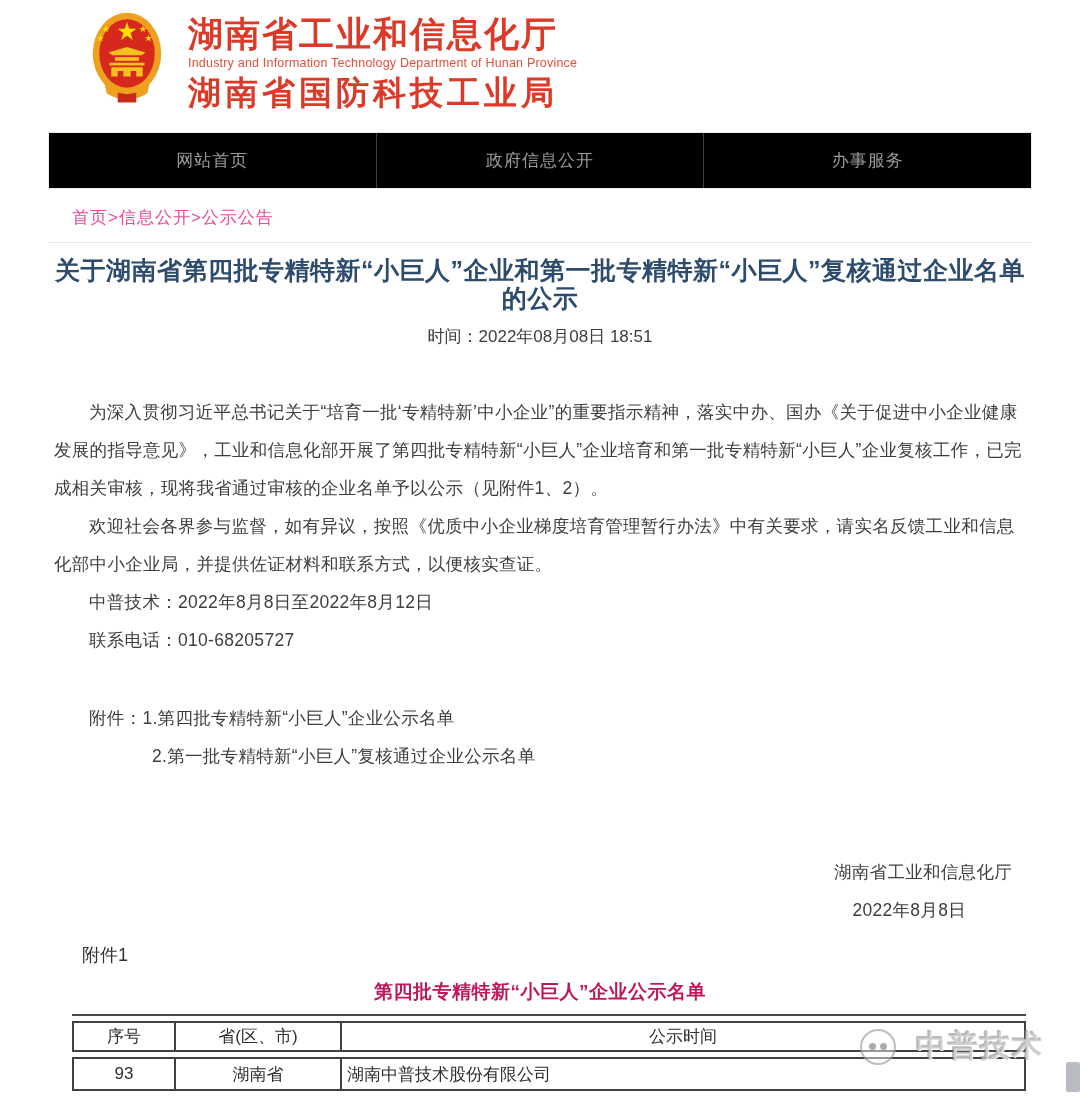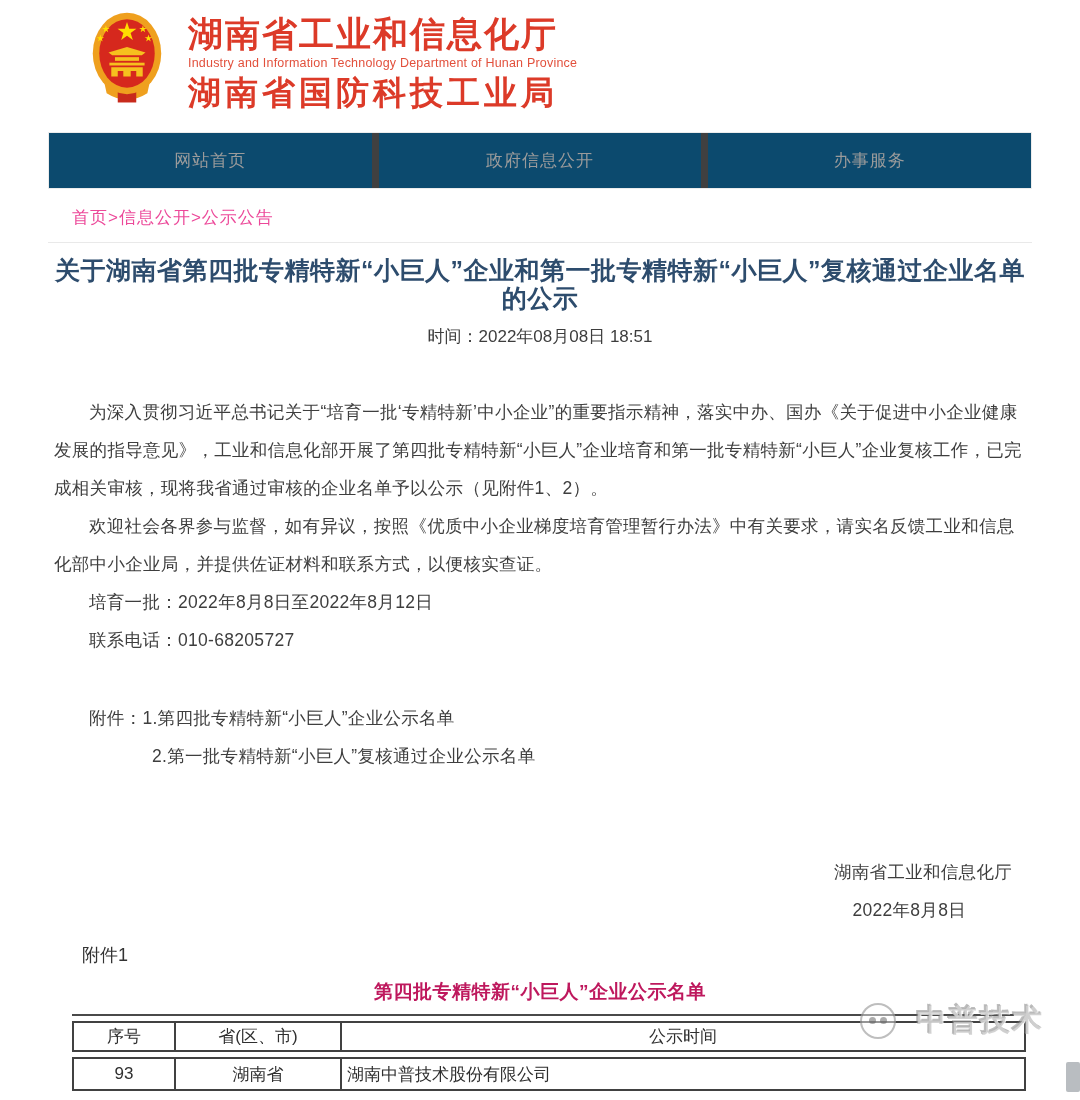--- a/index.html
+++ b/index.html
@@ -12,28 +12,28 @@
 
   
   .site-header { display:flex; align-items:flex-start; padding:8px 0 0 90px; height:126px; }
   .emblem { width:74px; height:102px; flex:0 0 auto; }
   .org-names { margin-left:24px; padding-top:6px; }
   .org-cn1 { font-size:35px; font-weight:bold; color:#dc3a28; letter-spacing:2px; line-height:40px; }
   .org-en  { font-size:12.5px; color:#e2503c; letter-spacing:0.2px; line-height:17px; margin-top:1px; }
   .org-cn2 { font-size:33px; font-weight:bold; color:#dc3a28; letter-spacing:4px; line-height:38px; margin-top:2px; }
 
   
-  .nav { margin:6px 48px 0 48px; border:1px solid #ececec; background:#0c4a6e; }
+  .nav { margin:6px 48px 0 48px; border:1px solid #ececec; background:#000000; }
   .nav-row { display:flex; height:55px; }
   .nav-row + .nav-row { border-top:1px solid #ececec; }
   .nav-cell {
     flex:1; display:flex; align-items:center; justify-content:center;
     font-size:17px; color:#9b9b9b; letter-spacing:1px; cursor:pointer;
   }
-  .nav-cell + .nav-cell { border-left:7px solid #404040; }
+  .nav-cell + .nav-cell { border-left:1px solid #404040; }
 
   
   .breadcrumb-wrap { margin:0 48px; padding:17px 24px 13px 24px; border-bottom:1px solid #e9e9e9; }
   .breadcrumb { font-size:17px; color:#ec4899; letter-spacing:1px; cursor:pointer; }
 
   
   .article { padding:0 54px; }
   .article-title {
     margin-top:13px; text-align:center; font-size:25px; font-weight:bold;
     color:#2d4c6d; letter-spacing:0.5px; line-height:28px;
@@ -60,21 +60,21 @@
     display:flex; align-items:center; justify-content:center;
     font-size:17px; color:#2f2f2f;
   }
   .tcell.c1 { width:100px;border-radius:7px; }
   .tcell.c2 { width:168px; border-left:2px solid #414141; border-right:2px solid #414141; }
   .tcell.c3 { flex:1; }
   .tcell.cell-left { justify-content:flex-start; padding-left:5px; }
 
   
   .watermark {
-    position:absolute; top:1000px; right:36px; display:flex; align-items:center; gap:20px;
+    position:absolute; top:1026px; right:36px; display:flex; align-items:center; gap:20px;
     pointer-events:none;
   }
   .wm-icon {
     width:36px; height:36px; border-radius:50%;
     border:2px solid rgba(110,110,110,0.45); background:rgba(255,255,255,0.45);
     position:relative;
   }
   .wm-icon::before, .wm-icon::after {
     content:""; position:absolute; width:7px; height:7px; border-radius:50%;
     background:rgba(90,90,90,0.5); top:12px;
@@ -132,21 +132,21 @@
     <span class="breadcrumb">首页&gt;信息公开&gt;公示公告</span>
   </div>
 
   <div class="article">
     <div class="article-title">关于湖南省第四批专精特新“小巨人”企业和第一批专精特新“小巨人”复核通过企业名单的公示</div>
     <div class="article-meta">时间：2022年08月08日 18:51</div>
 
     <div class="article-body">
       <p class="p-indent">为深入贯彻习近平总书记关于“培育一批‘专精特新’中小企业”的重要指示精神，落实中办、国办《关于促进中小企业健康发展的指导意见》，工业和信息化部开展了第四批专精特新“小巨人”企业培育和第一批专精特新“小巨人”企业复核工作，已完成相关审核，现将我省通过审核的企业名单予以公示（见附件1、2）。</p>
       <p class="p-indent">欢迎社会各界参与监督，如有异议，按照《优质中小企业梯度培育管理暂行办法》中有关要求，请实名反馈工业和信息化部中小企业局，并提供佐证材料和联系方式，以便核实查证。</p>
-      <p class="p-indent">培育一批：2022年8月8日至2022年8月12日</p>
+      <p class="p-indent">中普技术：2022年8月8日至2022年8月12日</p>
       <p class="p-indent">联系电话：010-68205727</p>
       <p class="p-attach1">附件：1.第四批专精特新“小巨人”企业公示名单</p>
       <p class="p-attach2">2.第一批专精特新“小巨人”复核通过企业公示名单</p>
       <p class="signature-org">湖南省工业和信息化厅</p>
       <p class="signature-date">2022年8月8日</p>
     </div>
 
     <div class="annex-label">附件1</div>
     <div class="annex-table-title">第四批专精特新“小巨人”企业公示名单</div>
 

